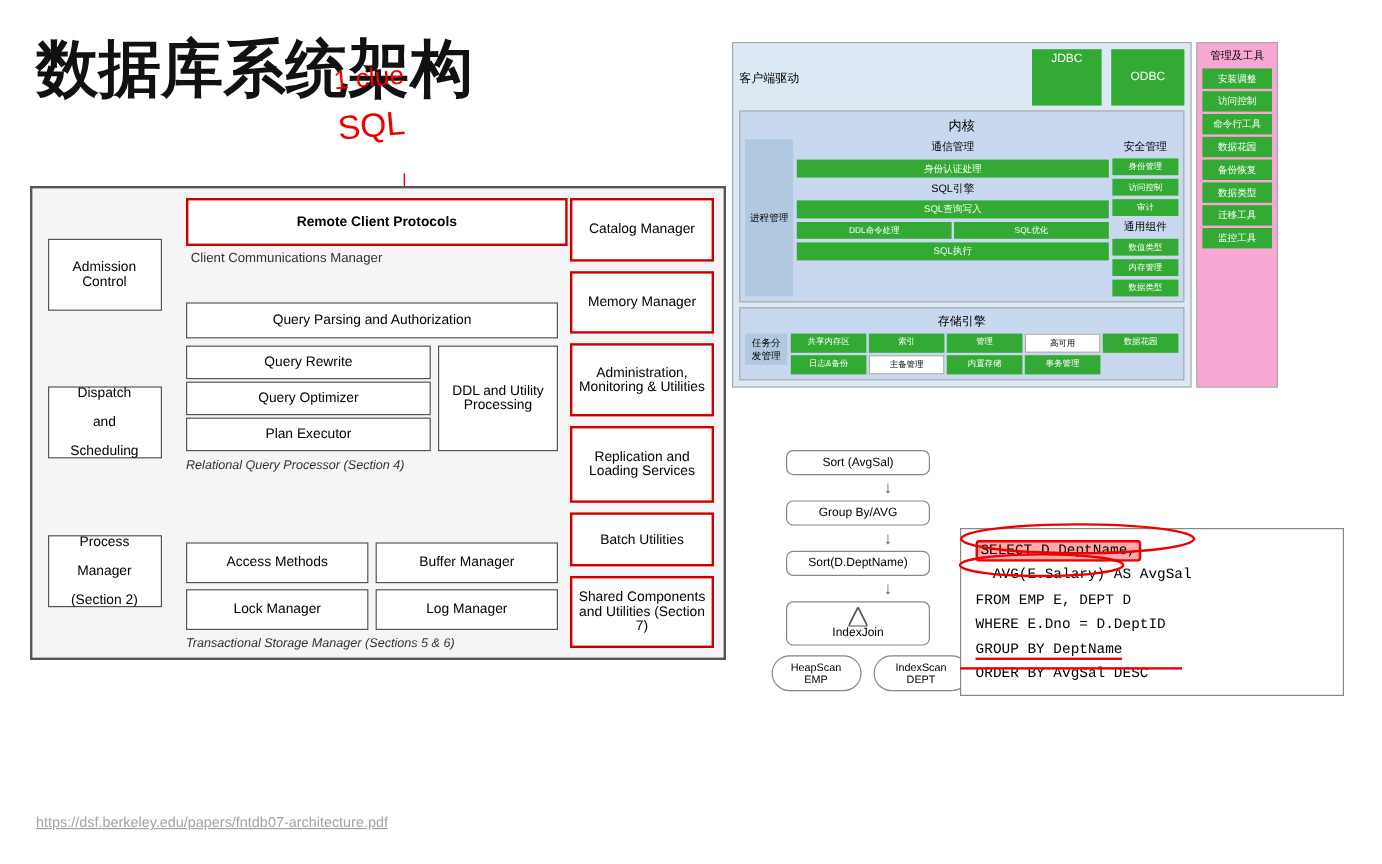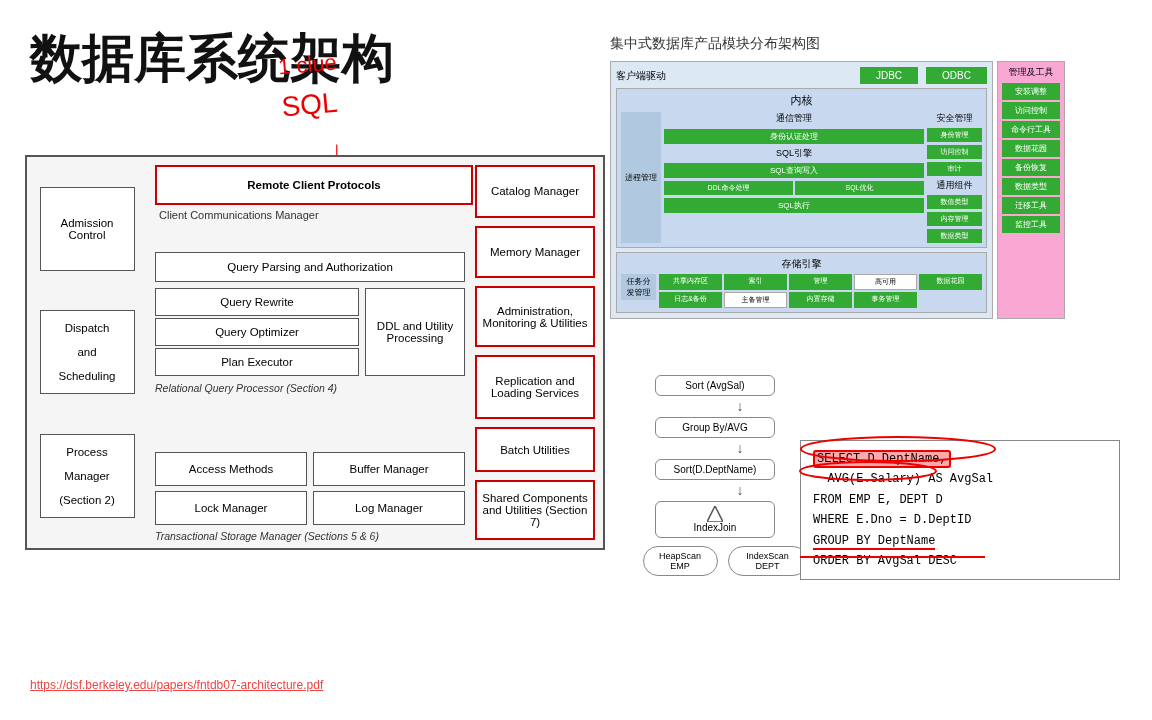--- a/index.html
+++ b/index.html
@@ -92,21 +92,21 @@
       text-align: center;
       font-size: 11.5px;
       padding: 6px 4px;
       display: flex;
       flex-direction: column;
       align-items: center;
       justify-content: center;
     }
 
     .sidebar-box.tall {
-      height: 84px;
+      height: 60px;
     }
 
     
     .arch-content {
       position: absolute;
       top: 0;
       left: 120px;
       right: 0;
       bottom: 0;
     }
@@ -278,21 +278,21 @@
       margin-top: 3px;
       font-style: italic;
     }
 
     
     .url-text {
       position: absolute;
       bottom: 28px;
       left: 30px;
       font-size: 12px;
-      color: #ef4444;
+      color: #a3a3a3;
       text-decoration: underline;
     }
 
     .panel-title {
       font-size: 14px;
       color: #333;
       margin-bottom: 8px;
       font-family: "Microsoft YaHei", SimHei, Arial, sans-serif;
     }
 
@@ -409,31 +409,30 @@
         <span>Shared Components and Utilities (Section 7)</span>
       </div>
     </div>
 
   </div>
 </div>
 
 <div class="url-text">https://dsf.berkeley.edu/papers/fntdb07-architecture.pdf</div>
 
 <div style="position:absolute; top:35px; left:610px; width:455px;">
-  <div class="panel-title">集中式数据库产品模块分布架构图</div>
 
   <div style="display:flex; gap:4px;">
 
     <div style="flex:1; background:#dde8f5; border:1px solid #aaa; padding:5px;">
 
       <div style="display:flex; align-items:center; justify-content:space-between; margin-bottom:4px; background:#dde8f5;">
         <span style="font-size:10px; font-family:'Microsoft YaHei',SimHei,Arial,sans-serif;">客户端驱动</span>
         <div style="display:flex; gap:8px;">
           <div style="background:#3a3; color:#fff; font-size:10px; padding:3px 16px; font-family:'Microsoft YaHei',SimHei,Arial,sans-serif;">JDBC</div>
-          <div style="background:#3a3; color:#fff; font-size:10px; padding:3px 16px; font-family:'Microsoft YaHei',SimHei,Arial,sans-serif;">ODBC</div>
+          <div style="background:#3a3; color:#fff; font-size:10px; padding:18px 16px; font-family:'Microsoft YaHei',SimHei,Arial,sans-serif;">ODBC</div>
         </div>
       </div>
 
       <div style="background:#c8d8ee; border:1px solid #aaa; padding:4px; margin-bottom:4px;">
         <div style="text-align:center; font-size:11px; margin-bottom:4px; font-family:'Microsoft YaHei',SimHei,Arial,sans-serif;">内核</div>
         <div style="display:flex; gap:3px;">
 
           <div style="width:40px; background:#b0c8e0; font-size:8px; text-align:center; padding:2px; font-family:'Microsoft YaHei',SimHei,Arial,sans-serif; display:flex; align-items:center; justify-content:center;">进程管理</div>
 
           <div style="flex:1; display:flex; flex-direction:column; gap:3px;">

